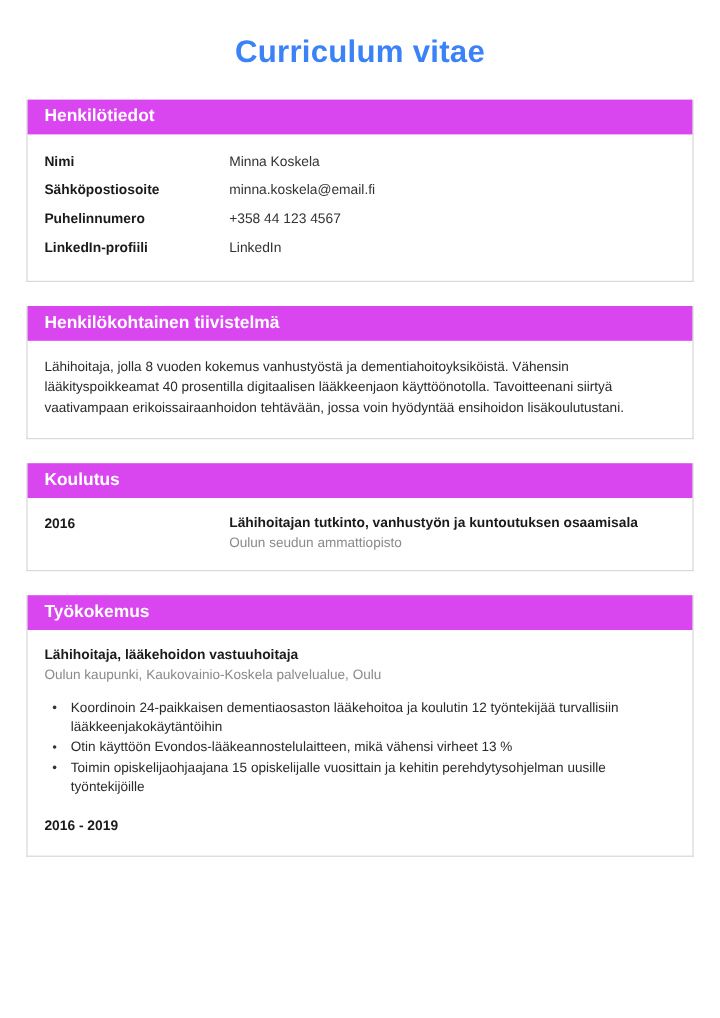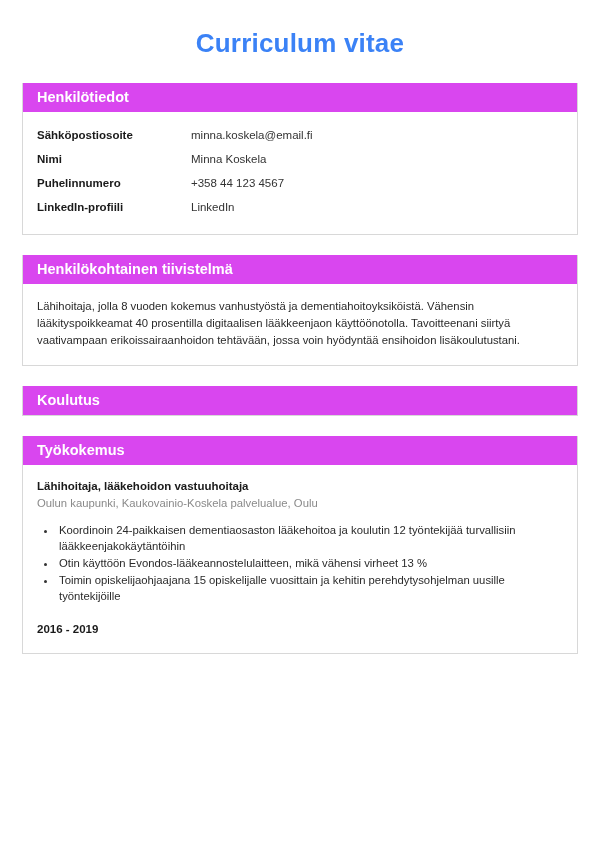--- a/index.html
+++ b/index.html
@@ -140,27 +140,27 @@
 
 <div class="page">
 
   <h1 class="doc-title">Curriculum vitae</h1>
 
   <section class="card">
     <div class="card-header">Henkilötiedot</div>
     <div class="card-body">
 
       <div class="kv-row">
+        <div class="kv-key">Nimi</div>
+        <div class="kv-val">Minna Koskela</div>
+      </div>
+
+      <div class="kv-row">
         <div class="kv-key">Sähköpostiosoite</div>
         <div class="kv-val">minna.koskela@email.fi</div>
-      </div>
-
-      <div class="kv-row">
-        <div class="kv-key">Nimi</div>
-        <div class="kv-val">Minna Koskela</div>
       </div>
 
       <div class="kv-row">
         <div class="kv-key">Puhelinnumero</div>
         <div class="kv-val">+358 44 123 4567</div>
       </div>
 
 
       <div class="kv-row">
         <div class="kv-key">LinkedIn-profiili</div>
@@ -172,20 +172,29 @@
 
   <section class="card">
     <div class="card-header">Henkilökohtainen tiivistelmä</div>
     <div class="card-body">
       <p class="summary-text">Lähihoitaja, jolla 8 vuoden kokemus vanhustyöstä ja dementiahoitoyksiköistä. Vähensin lääkityspoikkeamat 40 prosentilla digitaalisen lääkkeenjaon käyttöönotolla. Tavoitteenani siirtyä vaativampaan erikoissairaanhoidon tehtävään, jossa voin hyödyntää ensihoidon lisäkoulutustani.</p>
     </div>
   </section>
 
   <section class="card">
     <div class="card-header">Koulutus</div>
+    <div class="card-body">
+      <div class="entry">
+        <div class="entry-date">2016</div>
+        <div class="entry-main">
+          <div class="entry-title">Lähihoitajan tutkinto, vanhustyön ja kuntoutuksen osaamisala</div>
+          <div class="entry-sub">Oulun seudun ammattiopisto</div>
+        </div>
+      </div>
+    </div>
   </section>
 
   <section class="card">
     <div class="card-header">Työkokemus</div>
     <div class="card-body work-body">
 
       <div class="entry">
         <div class="entry-main">
           <div class="entry-title">Lähihoitaja, lääkehoidon vastuuhoitaja</div>
           <div class="entry-sub">Oulun kaupunki, Kaukovainio-Koskela palvelualue, Oulu</div>

